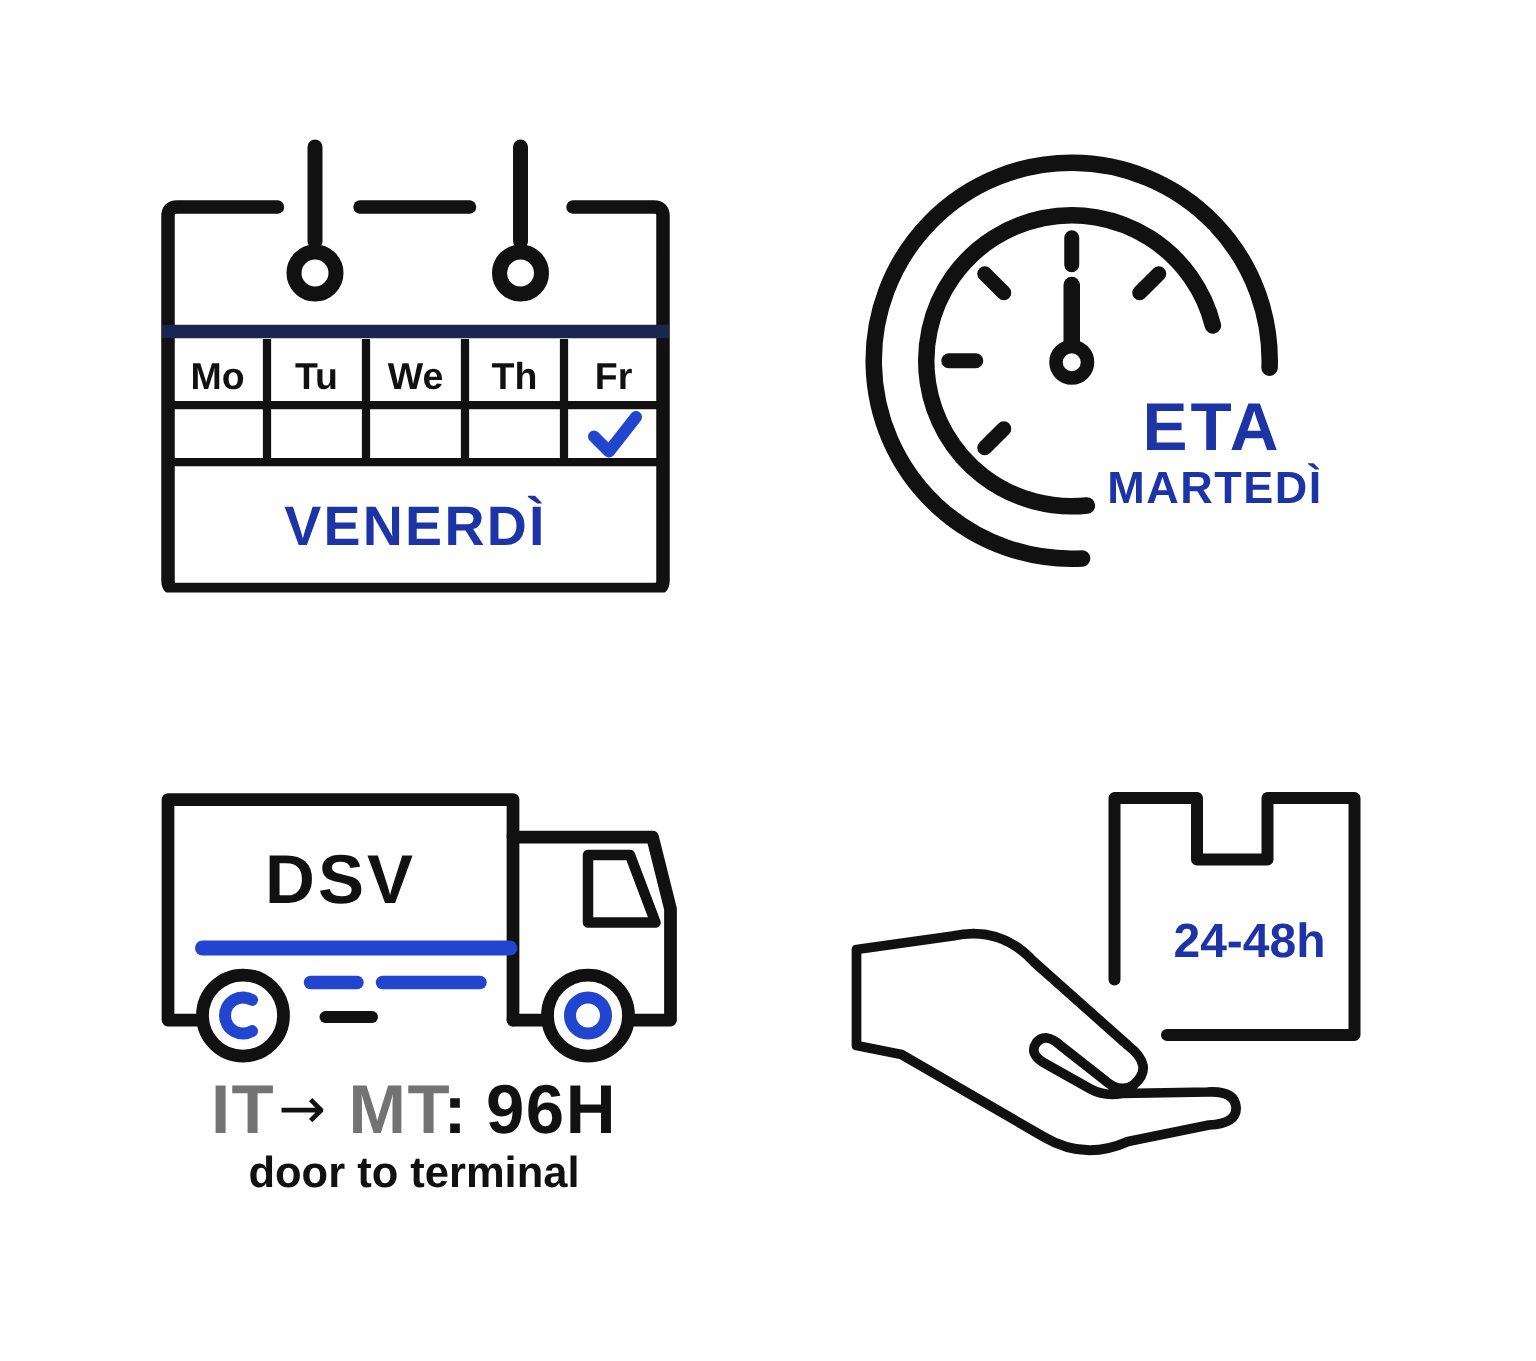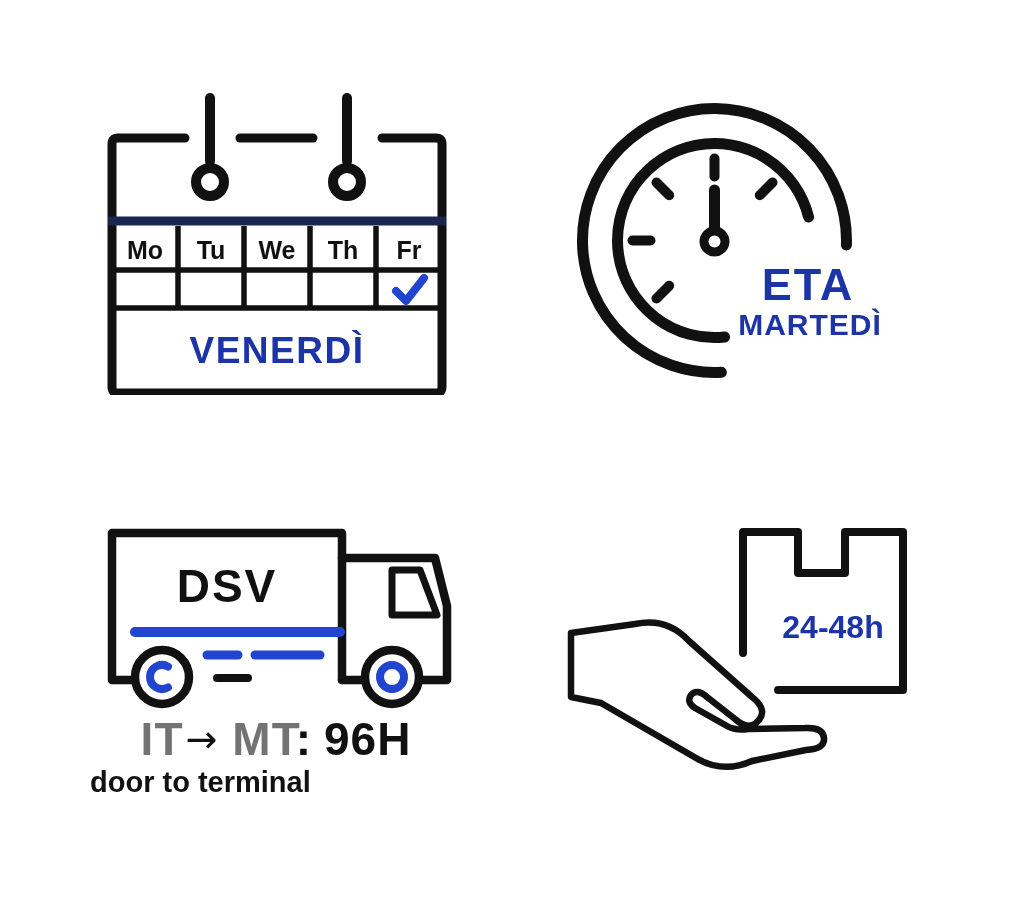--- a/index.html
+++ b/index.html
@@ -16,21 +16,21 @@
   }
   .route-line .blue{color:#737373;}
   .route-line .arrow{
     font-family:"DejaVu Sans", sans-serif;font-weight:normal;
     font-size:38px;margin:0 8px 0 2px;position:relative;top:-3px;color:#111;
   }
   .route-line .dest{margin-left:6px;}
   .route-line .dur{margin-left:12px;}
   .route-sub{
     position:absolute;left:90px;top:766px;width:372px;
-    text-align:left;font-size:29px;font-weight:bold;color:#111;
+    text-align:center;font-size:29px;font-weight:bold;color:#111;
   }
 </style>
 </head>
 <body>
 
 <svg class="abs" style="left:100px;top:90px;" width="350" height="305" viewBox="0 0 350 305">
 
   <line x1="110" y1="8" x2="110" y2="71" stroke="#111" stroke-width="10" stroke-linecap="round"></line>
   <circle cx="110" cy="92" r="14" fill="none" stroke="#111" stroke-width="10"></circle>
   <line x1="247" y1="8" x2="247" y2="71" stroke="#111" stroke-width="10" stroke-linecap="round"></line>

